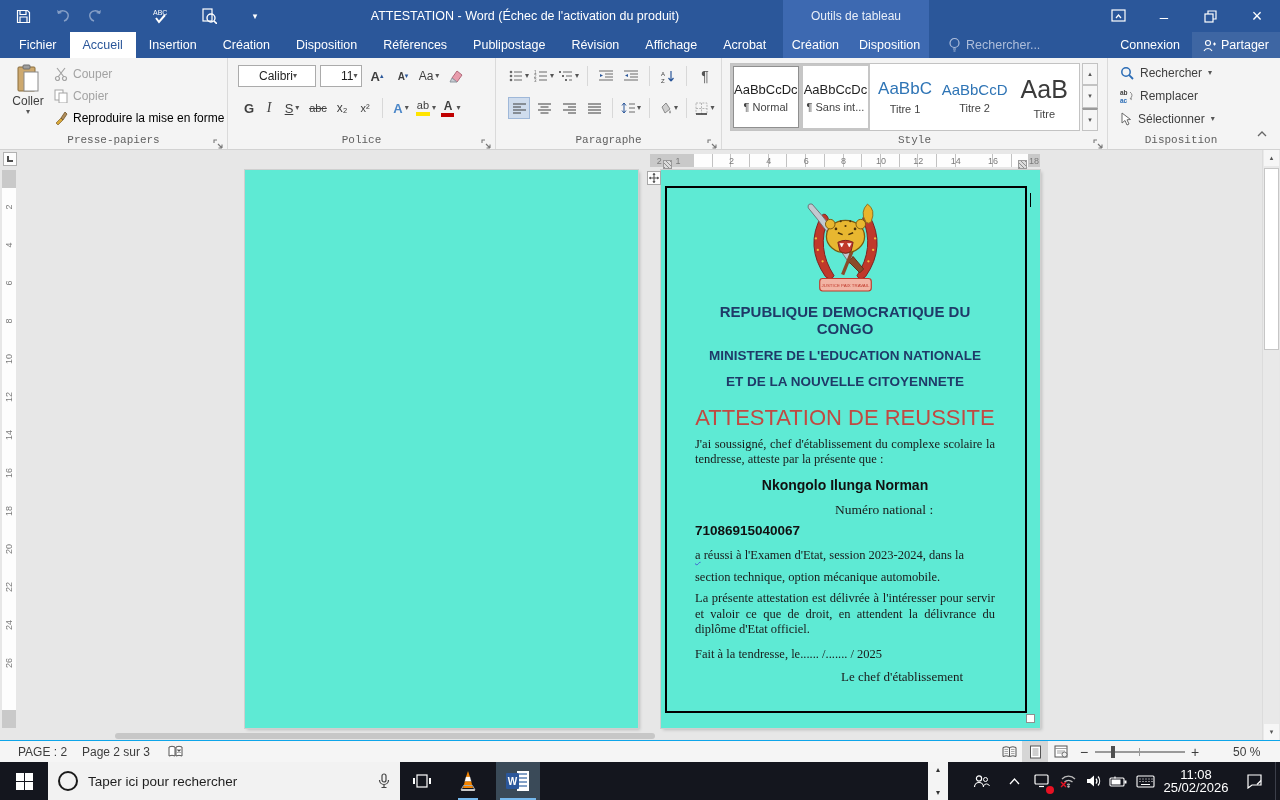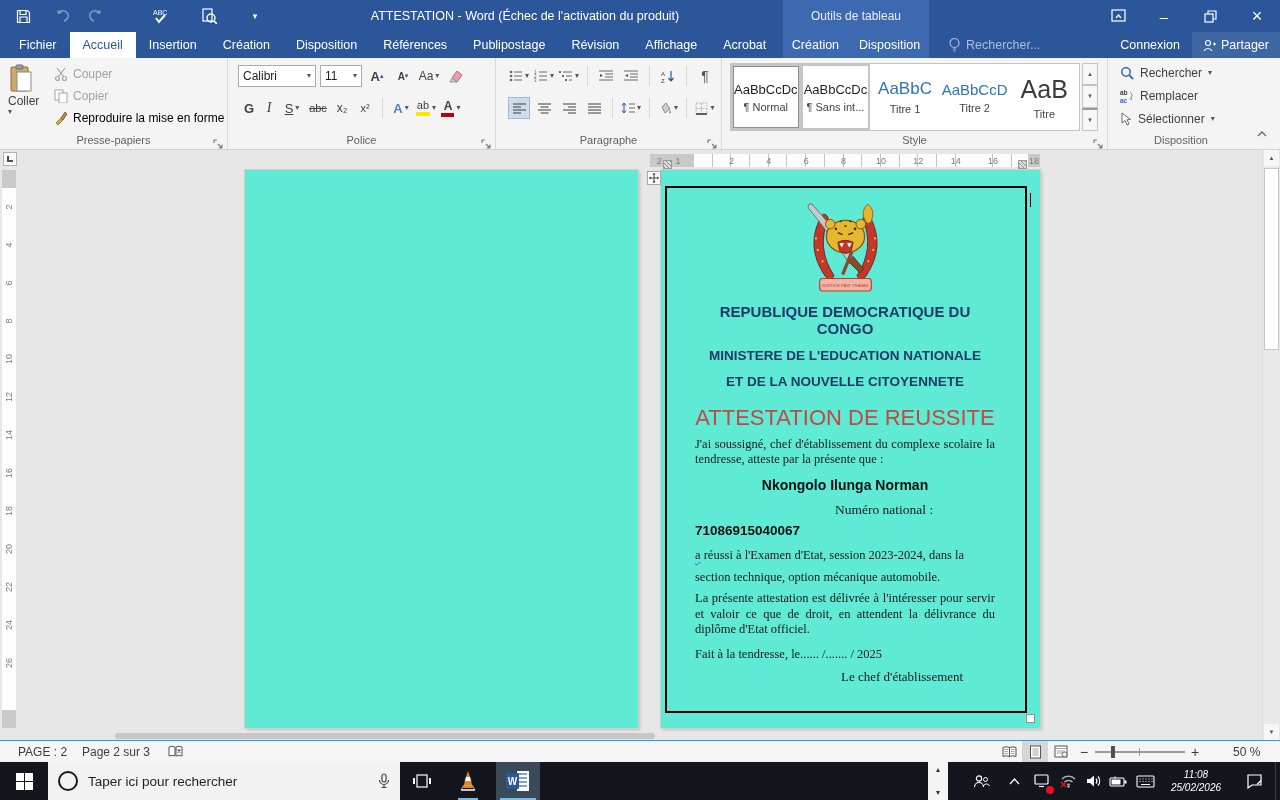--- a/index.html
+++ b/index.html
@@ -23,29 +23,29 @@
   .tabs-ctx > span { display:block; padding:0 10px; line-height:26px; font-size:12.5px; color:#fff; white-space:nowrap; }
   .tab-search { position:absolute; left:948px; top:0; height:26px; display:flex; align-items:center; gap:5px; }
   .tab-search input { border:none; background:transparent; outline:none; font-size:12.5px; color:#c3d0e5; width:90px; font-family:"Liberation Sans",sans-serif; }
   .tab-search input::placeholder { color:#aebedb; }
   .connexion { position:absolute; right:100px; top:0; line-height:26px; font-size:12.5px; color:#fff; }
   .partager { position:absolute; right:0; top:0; height:26px; width:88px; background:rgba(255,255,255,.09); display:flex; align-items:center; justify-content:center; gap:5px; font-size:12.5px; color:#fff; }
 
   
   .ribbon { position:absolute; top:58px; left:0; width:1280px; height:92px; background:#f4f4f4; border-bottom:1px solid #d2d2d2; }
   .rgroup { position:absolute; top:0; height:91px; border-right:1px solid #dadada; }
-  .rlabel { position:absolute; bottom:3px; left:0; right:0; text-align:center; font-size:11px; color:#5f5f5f; }
+  .rlabel { position:absolute; bottom:3px; left:0; right:0; text-align:center; font-size:11px; color:#5f5f5f;font-family:Liberation Mono, monospace; }
   .launcher { position:absolute; bottom:4px; right:4px; width:10px; height:10px; }
   .rrow { position:absolute; left:0; display:flex; align-items:center; }
   .sbtn { height:22px; min-width:22px; display:flex; align-items:center; justify-content:center; color:#3f3f3f; }
   .sel { background:#cfdced; border:1px solid #9fb8d9; }
-  .combo { height:22px; background:#fff; border:1px solid #ababab; display:flex; align-items:center; font-size:12px; color:#1f1f1f; padding:0 4px; justify-content:space-between; }
+  .combo { height:22px; background:#fff; border:1px solid #ababab; display:flex; align-items:center; font-size:12px; color:#1f1f1f; padding:0 20px; justify-content:space-between; }
   .caret { font-size:8px; color:#555; line-height:1; }
   .vdiv { width:1px; height:20px; background:#d8d8d8; margin:0 4px; }
-  .paste-big { position:absolute; left:8px; top:6px; width:40px; height:72px; display:flex; flex-direction:column; font-size:12px; color:#3f3f3f; }
+  .paste-big { position:absolute; left:8px; top:6px; width:40px; height:72px; display:flex; flex-direction:column; align-items:center; font-size:12px; color:#3f3f3f; }
   .clip-row { position:absolute; left:54px; display:flex; align-items:center; gap:5px; font-size:12px; }
   .disabled { color:#a3a3a3; }
   .glyph-b { font-weight:bold; font-size:13px; }
   .glyph-i { font-style:italic; font-family:"Liberation Serif",serif; font-size:14px; }
   .glyph-u { text-decoration:underline; font-size:13px; }
   .glyph-st { text-decoration:line-through; font-size:11px; }
   .fx-a { color:#4a86c8; font-weight:bold; font-size:13px; }
   .hl-btn, .fc-btn { display:flex; flex-direction:column; align-items:center; line-height:1; }
   .hl-btn .t { font-size:11px; color:#3f3f3f; } .hl-btn .bar { width:14px; height:4px; background:#ffe400; margin-top:1px; }
   .fc-btn .t { font-size:12px; font-weight:bold; color:#3f3f3f; } .fc-btn .bar { width:13px; height:4px; background:#c00000; margin-top:1px; }
@@ -114,21 +114,21 @@
   
   .taskbar { position:absolute; top:762px; left:0; width:1280px; height:38px; background:#14161e; }
   .tb-ic { position:absolute; top:0; height:38px; display:flex; align-items:center; justify-content:center; }
   .searchbox { position:absolute; left:48px; top:0; width:352px; height:38px; background:#f2f2f2; display:flex; align-items:center; gap:10px; padding:0 10px; }
   .searchbox input { flex:1; border:none; outline:none; background:transparent; font-size:13.5px; color:#1f1f1f; font-family:"Liberation Sans",sans-serif; }
   .searchbox input::placeholder { color:#1f1f1f; }
   .cort-ring { width:20px; height:20px; border:2px solid #1a1a1a; border-radius:50%; }
   .word-active { background:#3a4a58; }
   .app-underline { position:absolute; bottom:0; height:2px; background:#76b9ed; }
   .tb-overflow { position:absolute; left:928px; top:0; width:20px; height:38px; background:#f4f4f4; display:flex; flex-direction:column; align-items:center; justify-content:space-between; padding:3px 0; color:#333; font-size:8px; }
-  .clock { position:absolute; left:1158px; top:0; width:76px; height:38px; display:flex; flex-direction:column; align-items:center; justify-content:center; color:#fff; font-size:10px; line-height:13px;font-style:italic; }
+  .clock { position:absolute; left:1158px; top:0; width:76px; height:38px; display:flex; flex-direction:column; align-items:center; justify-content:center; color:#fff; font-size:13px; line-height:13px; }
   .show-desktop { position:absolute; right:0; top:0; width:5px; height:38px; border-left:1px solid #3c3f4a; }
   .badge { position:absolute; width:8px; height:8px; background:#e81123; border-radius:50%; }
 </style>
 </head>
 <body>
 
 <div id="app">
 
   <div class="header">
     <div class="ctx-overlay"></div>

